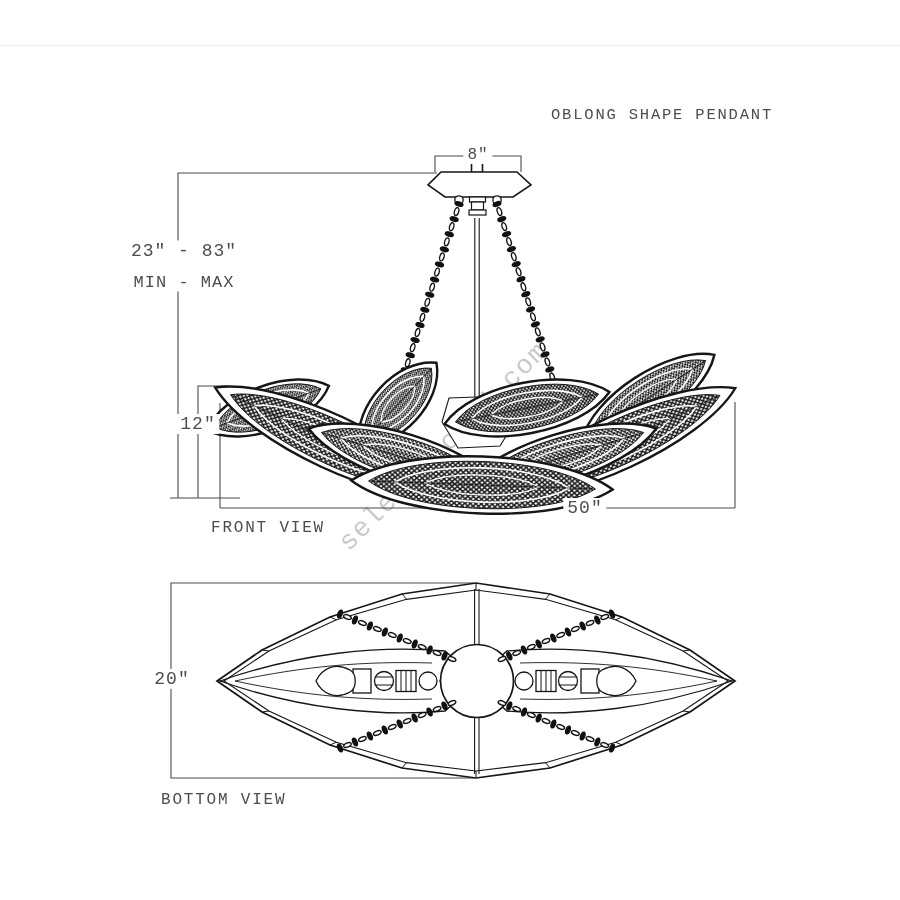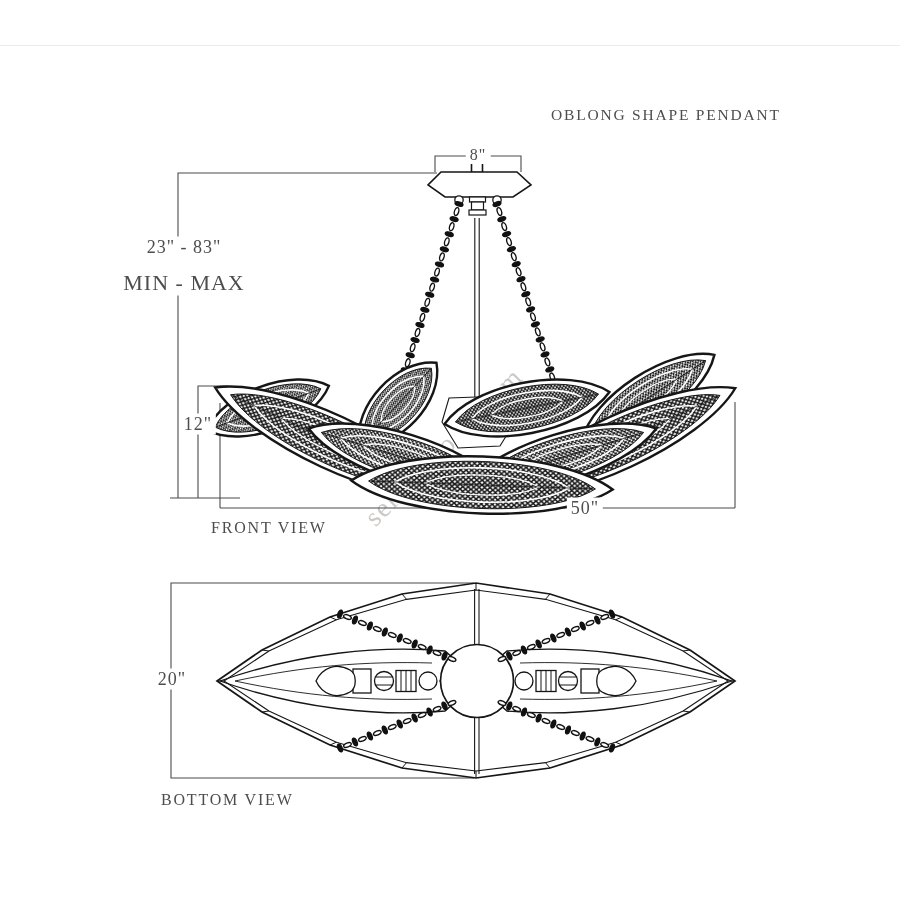--- a/index.html
+++ b/index.html
@@ -1,26 +1,26 @@
 <!DOCTYPE html>
 <html><head>
 <meta charset="utf-8">
 <style>
   html,body{margin:0;padding:0;background:#ffffff;}
   .stage{position:relative;width:900px;height:900px;background:#fff;overflow:hidden;
-         font-family:Liberation Serif, serif;color:#4a4a4a;}
+         font-family:Liberation Mono, monospace;color:#4a4a4a;}
   .topline{position:absolute;left:0;top:45px;width:900px;height:1px;background:#ececec;}
   .title{position:absolute;left:551px;top:106px;font-size:15.5px;letter-spacing:1.8px;color:#4d4d4d;white-space:nowrap;}
   svg.draw{position:absolute;left:0;top:0;z-index:2;}
   .wm{position:absolute;left:444px;top:447px;z-index:1;transform:translate(-50%,-50%) rotate(-45deg);
       font-size:27px;letter-spacing:1.5px;color:#c3bfbb;white-space:nowrap;opacity:.85;}
   .dim{position:absolute;z-index:3;transform:translate(-50%,-50%);background:#fff;
        padding:0 4px;font-size:18px;letter-spacing:1px;color:#4d4d4d;white-space:nowrap;text-align:center;}
   .dim.small{font-size:16px;}
-  .dim .cap{display:block;font-size:22px;letter-spacing:1px;margin-top:12px;}
+  .dim .cap{display:block;font-size:17px;letter-spacing:1px;margin-top:12px;}
   .viewlabel{position:absolute;z-index:3;font-size:16px;letter-spacing:1.8px;color:#4d4d4d;white-space:nowrap;}
 </style>
 </head>
 <body>
 
 <div class="stage">
 
   <div class="topline"></div>
 
   <div class="title">OBLONG SHAPE PENDANT</div>

